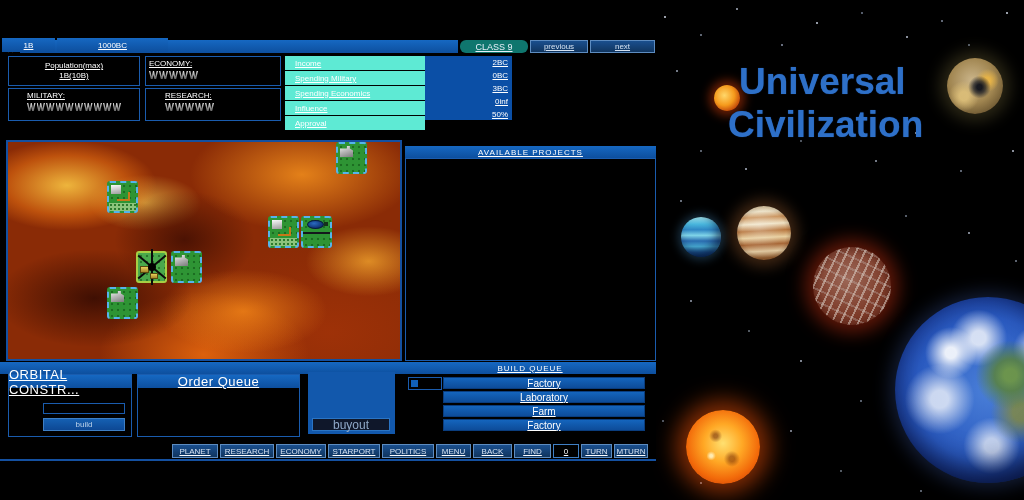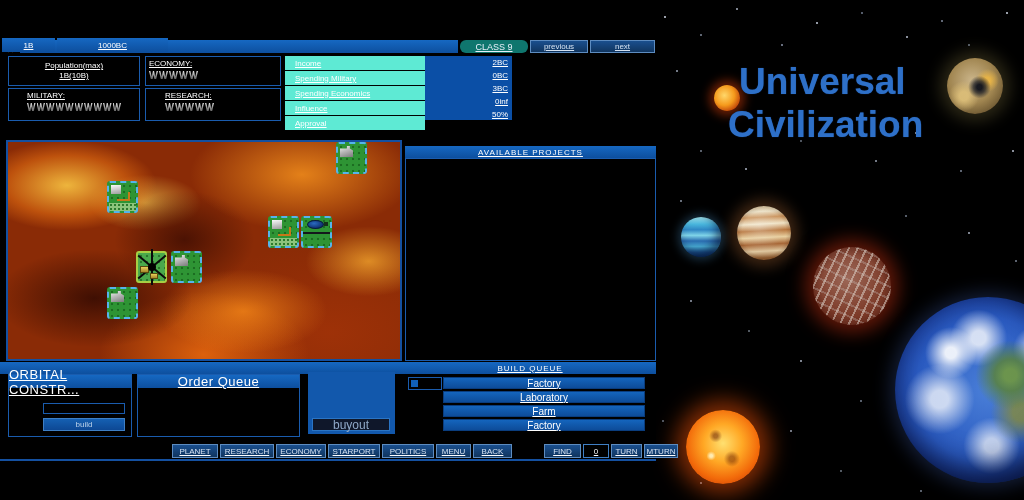--- a/index.html
+++ b/index.html
@@ -301,19 +301,19 @@
   <div class="abs tb-info tb-pop">1B</div>
   <div class="abs tb-info tb-year">1000BC</div>
   <div class="abs tb-buttons" style="top:406px;">
     <div class="tb-btn" style="width:46px;">PLANET</div>
     <div class="tb-btn" style="width:54px;">RESEARCH</div>
     <div class="tb-btn" style="width:50px;">ECONOMY</div>
     <div class="tb-btn" style="width:52px;">STARPORT</div>
     <div class="tb-btn" style="width:52px;">POLITICS</div>
     <div class="tb-btn" style="width:35px;">MENU</div>
     <div class="tb-btn" style="width:39px;">BACK</div>
-    <div class="tb-btn" style="width:37px;margin-left:30px;">FIND</div>
+    <div class="tb-btn" style="width:37px;">FIND</div>
     <div class="tb-find-input">0</div>
     <div class="tb-btn" style="width:31px;">TURN</div>
     <div class="tb-btn" style="width:34px;">MTURN</div>
   </div>
   <div class="abs bottom-line"></div>
 </div>
 
 </body></html>

